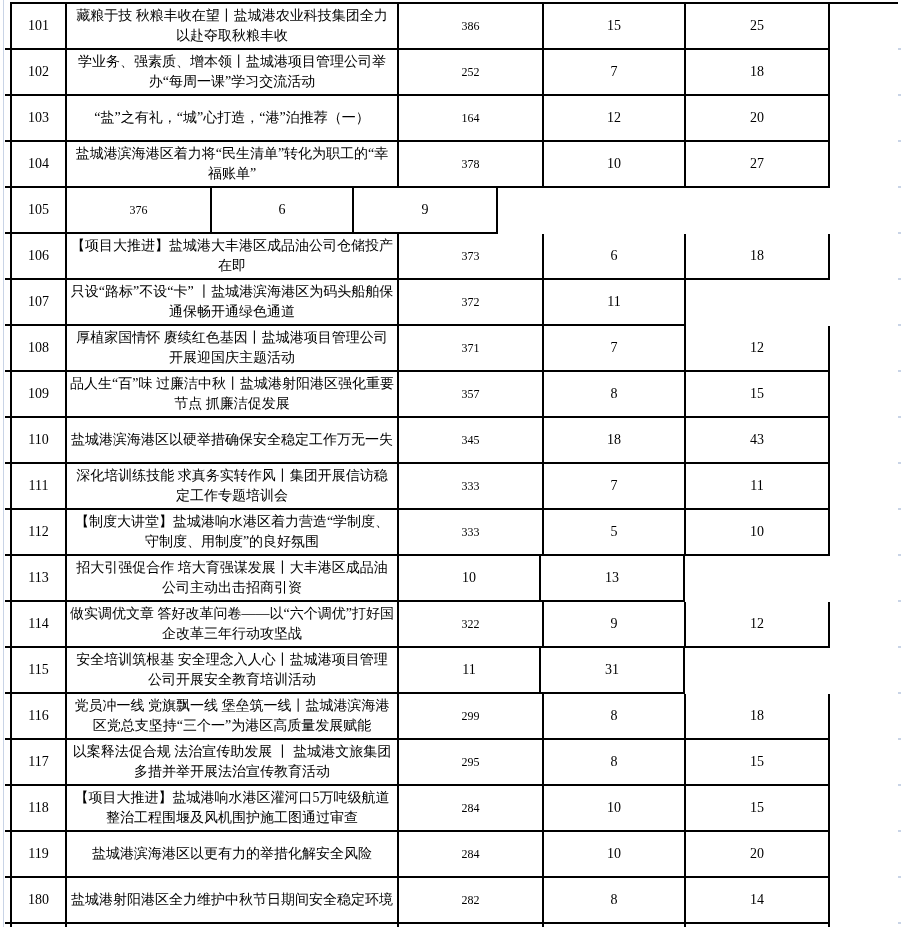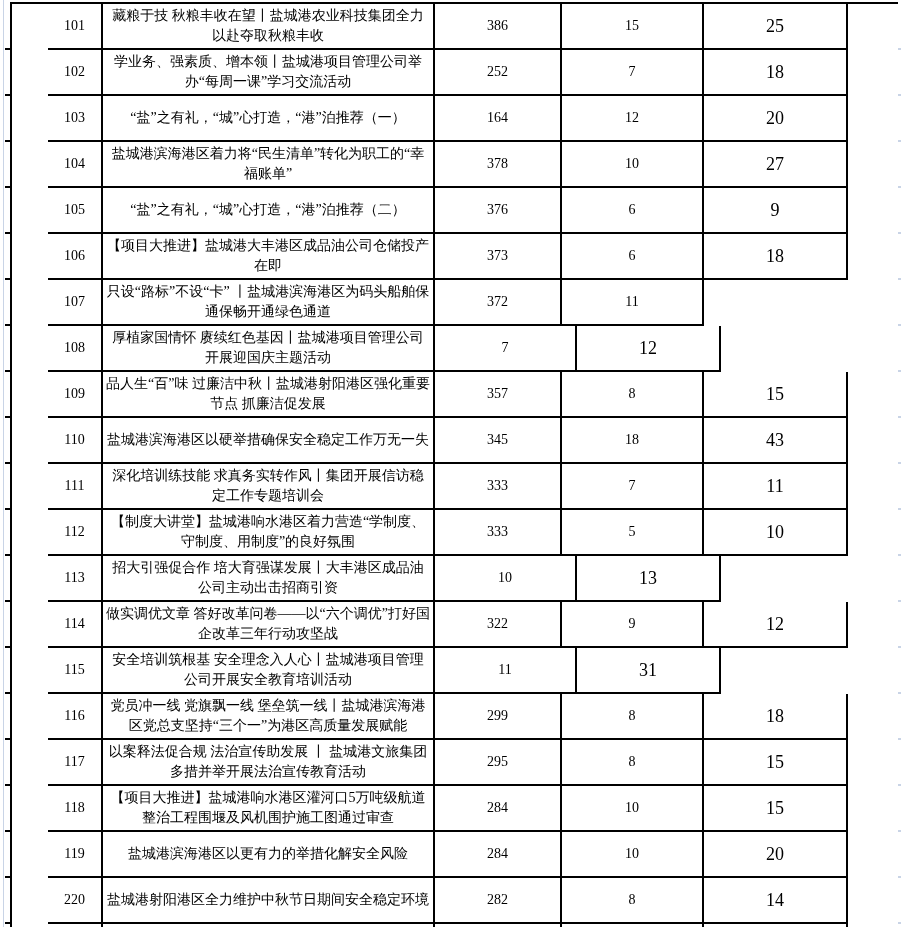--- a/index.html
+++ b/index.html
@@ -56,37 +56,36 @@
     width: 888px;
     box-sizing: border-box;
     border-left: 2px solid #000000;
     border-top: 2px solid #000000;
     background: #ffffff;
   }
   .trow {
     display: flex;
     height: 46px;
     box-sizing: border-box;
-    padding-left: 36px;
   }
   .cell {
     box-sizing: border-box;
     border-right: 2px solid #000000;
     border-bottom: 2px solid #000000;
     display: flex;
     align-items: center;
     justify-content: center;
     text-align: center;
     overflow: hidden;
   }
   .c-no    { width: 55px;  font-size: 14px; }
   .c-title { width: 332px; font-size: 14px; line-height: 20px; padding: 0 3px; }
-  .c-v1    { width: 127px; font-size: 14px; }
+  .c-v1    { width: 145px; font-size: 12px; }
   .c-v2    { width: 142px; font-size: 14px; }
-  .c-v3    { width: 144px; font-size: 18px; }
+  .c-v3    { width: 144px; font-size: 14px; }
   
   .trow.partial {
     height: 5px;
   }
   .trow.partial .cell {
     border-bottom: none;
   }
 </style>
 </head>
 <body>
@@ -147,21 +146,20 @@
   <div class="trow">
     <div class="cell c-no">104</div>
     <div class="cell c-title">盐城港滨海港区着力将“民生清单”转化为职工的“幸福账单”</div>
     <div class="cell c-v1">378</div>
     <div class="cell c-v2">10</div>
     <div class="cell c-v3">27</div>
   </div>
 
   <div class="trow">
     <div class="cell c-no">105</div>
-    <div class="cell c-title">“盐”之有礼，“城”心打造，“港”泊推荐（二）</div>
     <div class="cell c-v1">376</div>
     <div class="cell c-v2">6</div>
     <div class="cell c-v3">9</div>
   </div>
 
   <div class="trow">
     <div class="cell c-no">106</div>
     <div class="cell c-title">【项目大推进】盐城港大丰港区成品油公司仓储投产在即</div>
     <div class="cell c-v1">373</div>
     <div class="cell c-v2">6</div>
@@ -171,20 +169,21 @@
   <div class="trow">
     <div class="cell c-no">107</div>
     <div class="cell c-title">只设“路标”不设“卡”  丨盐城港滨海港区为码头船舶保通保畅开通绿色通道</div>
     <div class="cell c-v1">372</div>
     <div class="cell c-v2">11</div>
   </div>
 
   <div class="trow">
     <div class="cell c-no">108</div>
     <div class="cell c-title">厚植家国情怀 赓续红色基因丨盐城港项目管理公司开展迎国庆主题活动</div>
+    <div class="cell c-v1">371</div>
     <div class="cell c-v2">7</div>
     <div class="cell c-v3">12</div>
   </div>
 
   <div class="trow">
     <div class="cell c-no">109</div>
     <div class="cell c-title">品人生“百”味 过廉洁中秋丨盐城港射阳港区强化重要节点 抓廉洁促发展</div>
     <div class="cell c-v1">357</div>
     <div class="cell c-v2">8</div>
     <div class="cell c-v3">15</div>
@@ -262,21 +261,21 @@
 
   <div class="trow">
     <div class="cell c-no">119</div>
     <div class="cell c-title">盐城港滨海港区以更有力的举措化解安全风险</div>
     <div class="cell c-v1">284</div>
     <div class="cell c-v2">10</div>
     <div class="cell c-v3">20</div>
   </div>
 
   <div class="trow">
-    <div class="cell c-no">220</div>
+    <div class="cell c-no">180</div>
     <div class="cell c-title">盐城港射阳港区全力维护中秋节日期间安全稳定环境</div>
     <div class="cell c-v1">282</div>
     <div class="cell c-v2">8</div>
     <div class="cell c-v3">14</div>
   </div>
 
   <div class="trow partial">
     <div class="cell c-no"></div>
     <div class="cell c-title"></div>
     <div class="cell c-v1"></div>

